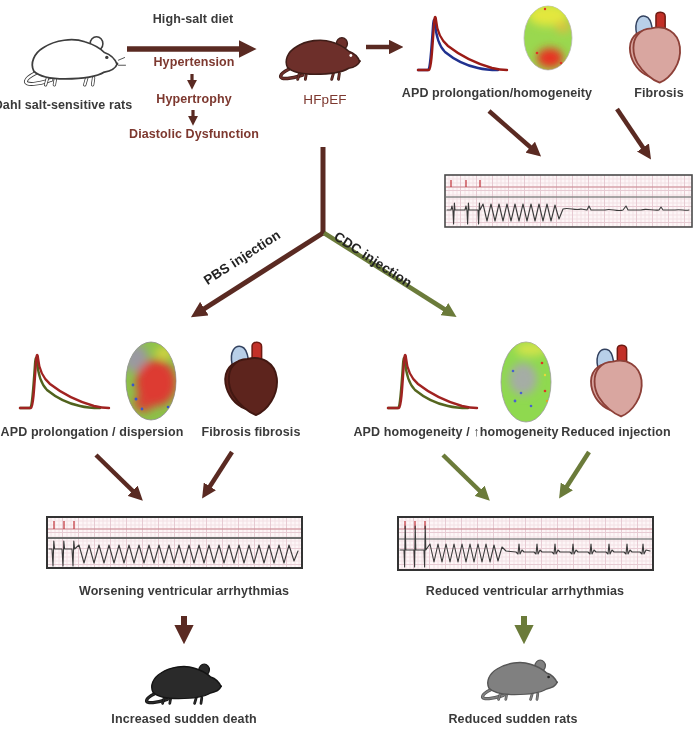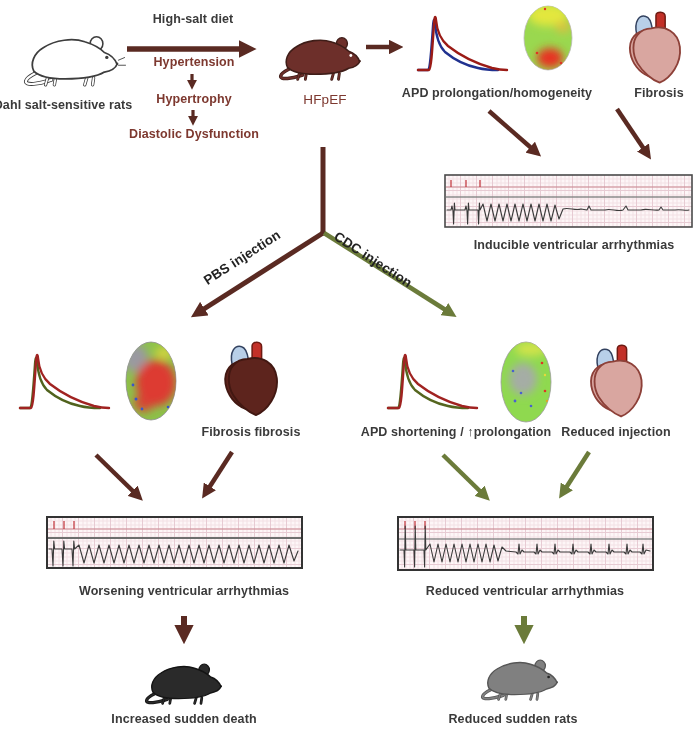--- a/index.html
+++ b/index.html
@@ -198,23 +198,23 @@
 </svg>
 
 <div class="lbl" style="left:193px;top:12px;font-weight:700">High-salt diet</div>
 <div class="lbl maroon" style="left:194px;top:55px">Hypertension</div>
 <div class="lbl maroon" style="left:194px;top:92px">Hypertrophy</div>
 <div class="lbl maroon" style="left:194px;top:127px">Diastolic Dysfunction</div>
 <div class="lbl" style="left:63px;top:98px">Dahl salt-sensitive rats</div>
 <div class="lbl maroon big" style="left:325px;top:92px">HFpEF</div>
 <div class="lbl" style="left:497px;top:86px">APD prolongation/homogeneity</div>
 <div class="lbl" style="left:659px;top:86px">Fibrosis</div>
-<div class="lbl" style="left:574px;top:238px">Inducible ventricular arrhythmias</div>
 <div class="lbl rotL" style="left:242px;top:250px">PBS injection</div>
 <div class="lbl rotR" style="left:373px;top:252px">CDC injection</div>
+<div class="lbl" style="left:92px;top:425px">APD prolongation / dispersion</div>
 <div class="lbl" style="left:251px;top:425px">Fibrosis fibrosis</div>
-<div class="lbl" style="left:456px;top:425px">APD shortening / ↑prolongation</div>
+<div class="lbl" style="left:456px;top:425px">APD homogeneity / ↑homogeneity</div>
 <div class="lbl" style="left:616px;top:425px">Reduced injection</div>
 <div class="lbl" style="left:184px;top:584px">Worsening ventricular arrhythmias</div>
 <div class="lbl" style="left:525px;top:584px">Reduced ventricular arrhythmias</div>
 <div class="lbl" style="left:184px;top:712px">Increased sudden death</div>
 <div class="lbl" style="left:513px;top:712px">Reduced sudden rats</div>
 
 </div>
 </body></html>

